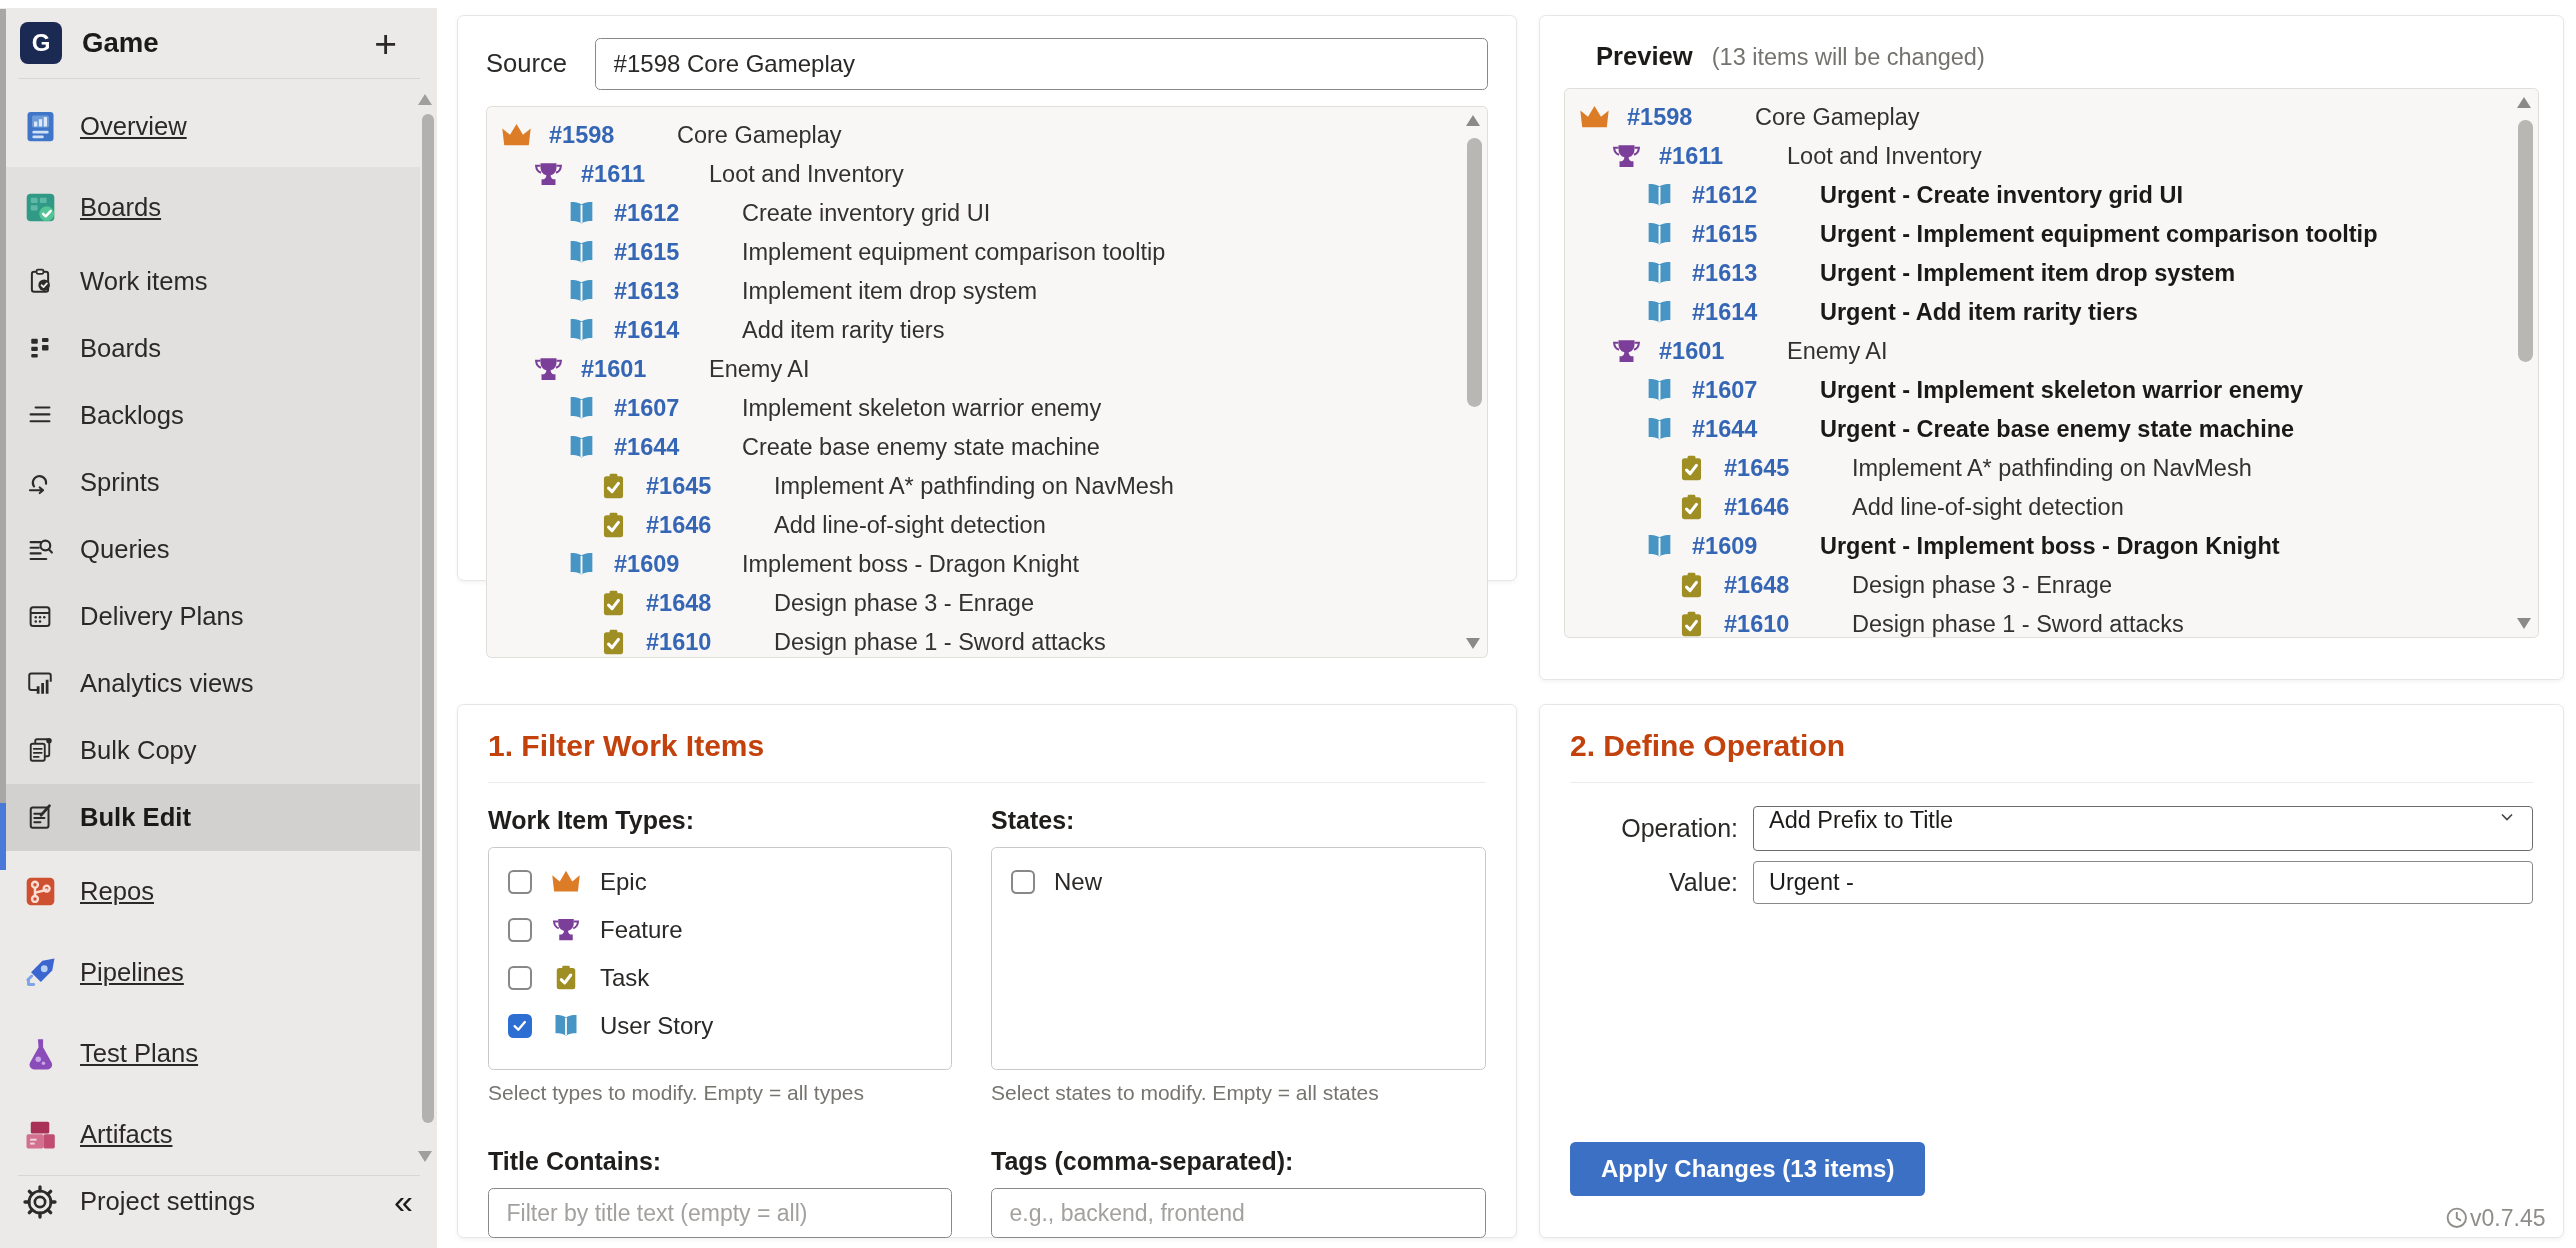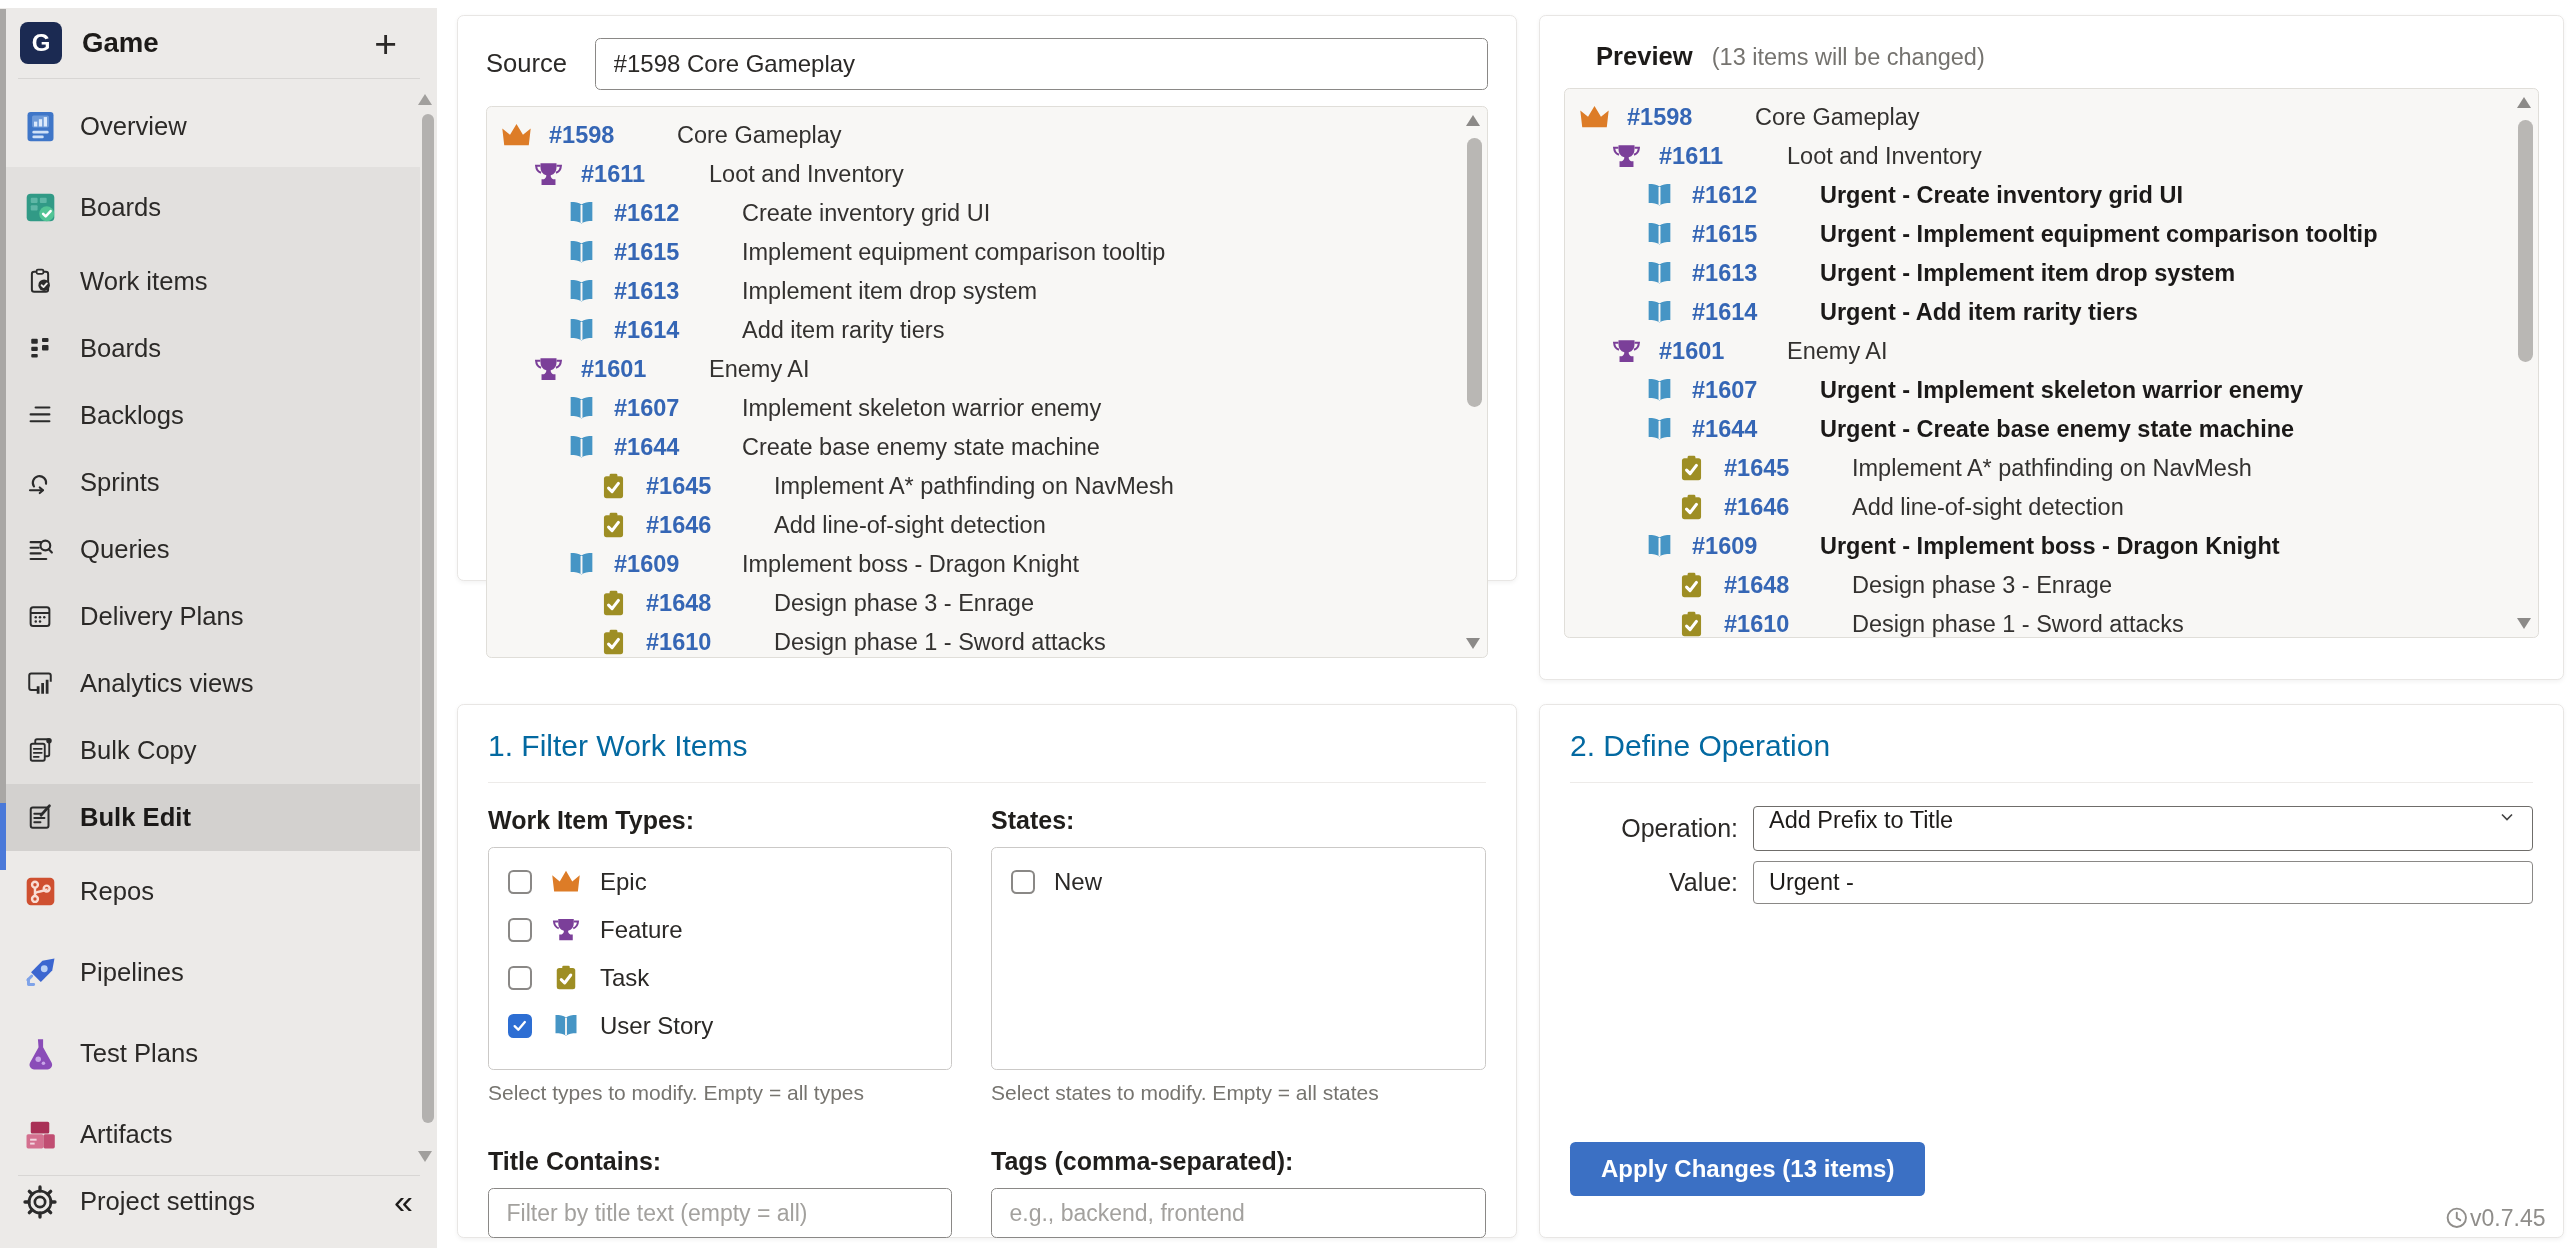--- a/index.html
+++ b/index.html
@@ -9,21 +9,21 @@
   
   .sidebar{position:absolute;left:0;top:8px;width:437px;height:1241px;background:#eceae8;box-sizing:border-box;}
   .sb-header{display:flex;align-items:center;gap:20px;height:70px;padding:0 20px;}
   .project-logo{width:42px;height:42px;border-radius:8px;background:#1b2a52;color:#fff;font-size:24px;font-weight:700;
                 display:flex;align-items:center;justify-content:center;flex:none;}
   .project-name{font-size:27.6px;font-weight:700;color:#1d1b19;}
   .add-project{margin-left:auto;margin-right:20px;font-size:39px;font-weight:300;color:#2b2927;line-height:1;}
   .sb-divider{height:1.3px;background:#d8d6d4;margin:0 17.5px;}
   #sidebar-nav{padding-top:6.7px;}
   .nav-row{display:flex;align-items:center;padding-left:20px;width:420px;box-sizing:border-box;cursor:pointer;}
-  .nav-row.brand{height:81px;}
+  .nav-row.brand{height:81px;text-decoration:underline;}
   .nav-row.mono{height:67px;}
   .nav-row.hub{background:#e2e0de;}
   .nav-row.selected{background:#d3d1cf;}
   .nav-row.selected .nav-label{font-weight:700;color:#1b1918;}
   .nav-icon{width:40px;height:40px;display:flex;align-items:center;justify-content:center;flex:none;}
   .nav-row.brand .nav-icon svg{width:39px;height:39px;}
   .nav-row.mono .nav-icon svg{width:30px;height:30px;}
   .nav-label{margin-left:20px;font-size:25.6px;white-space:nowrap;color:#2b2927;}
   .settings-row{height:51px;width:437px;}
   .collapse{margin-left:auto;margin-right:24px;font-size:34px;color:#1d1b19;}
@@ -65,21 +65,21 @@
 
   .pscroll-up{position:absolute;right:6.7px;top:8px;width:0;height:0;border-left:7.4px solid transparent;
               border-right:7.4px solid transparent;border-bottom:11.4px solid #8c8a88;}
   .pscroll-down{position:absolute;right:6.7px;bottom:8px;width:0;height:0;border-left:7.4px solid transparent;
                 border-right:7.4px solid transparent;border-top:11.4px solid #8c8a88;}
   .pscroll-thumb{position:absolute;right:4.7px;top:31px;width:15px;background:#b9b7b4;border-radius:7.4px;}
   #source-scroll-thumb{height:269px;}
   #preview-scroll-thumb{height:242px;}
 
   .card-inner{padding:24px 30px;position:relative;height:100%;box-sizing:border-box;}
-  .section-title{font-size:30px;font-weight:400;color:#0369a1;margin:0 0 19px;}
+  .section-title{font-size:30px;font-weight:700;color:#c2410c;margin:0 0 19px;}
   .section-divider{height:1.3px;background:#edebe9;margin-bottom:23px;}
   .filter-grid{display:grid;grid-template-columns:464px 1fr;column-gap:39px;}
   .field-label{font-size:25px;font-weight:600;color:#201e1c;margin-bottom:12px;}
   .check-box-panel{border:1.3px solid #cbc9c7;border-radius:5.4px;background:#fff;height:223px;padding:17.5px 19px;
                    box-sizing:border-box;display:flex;flex-direction:column;gap:16px;}
   .crow{display:flex;align-items:center;gap:19px;height:32px;}
   .checkbox{width:24px;height:24px;border:2px solid #8a8886;border-radius:5.4px;background:#fff;box-sizing:border-box;
             flex:none;display:flex;align-items:center;justify-content:center;}
   .checkbox.checked{background:#2d6ed3;border-color:#2d6ed3;}
   .checkbox svg{width:17.5px;height:17.5px;}

